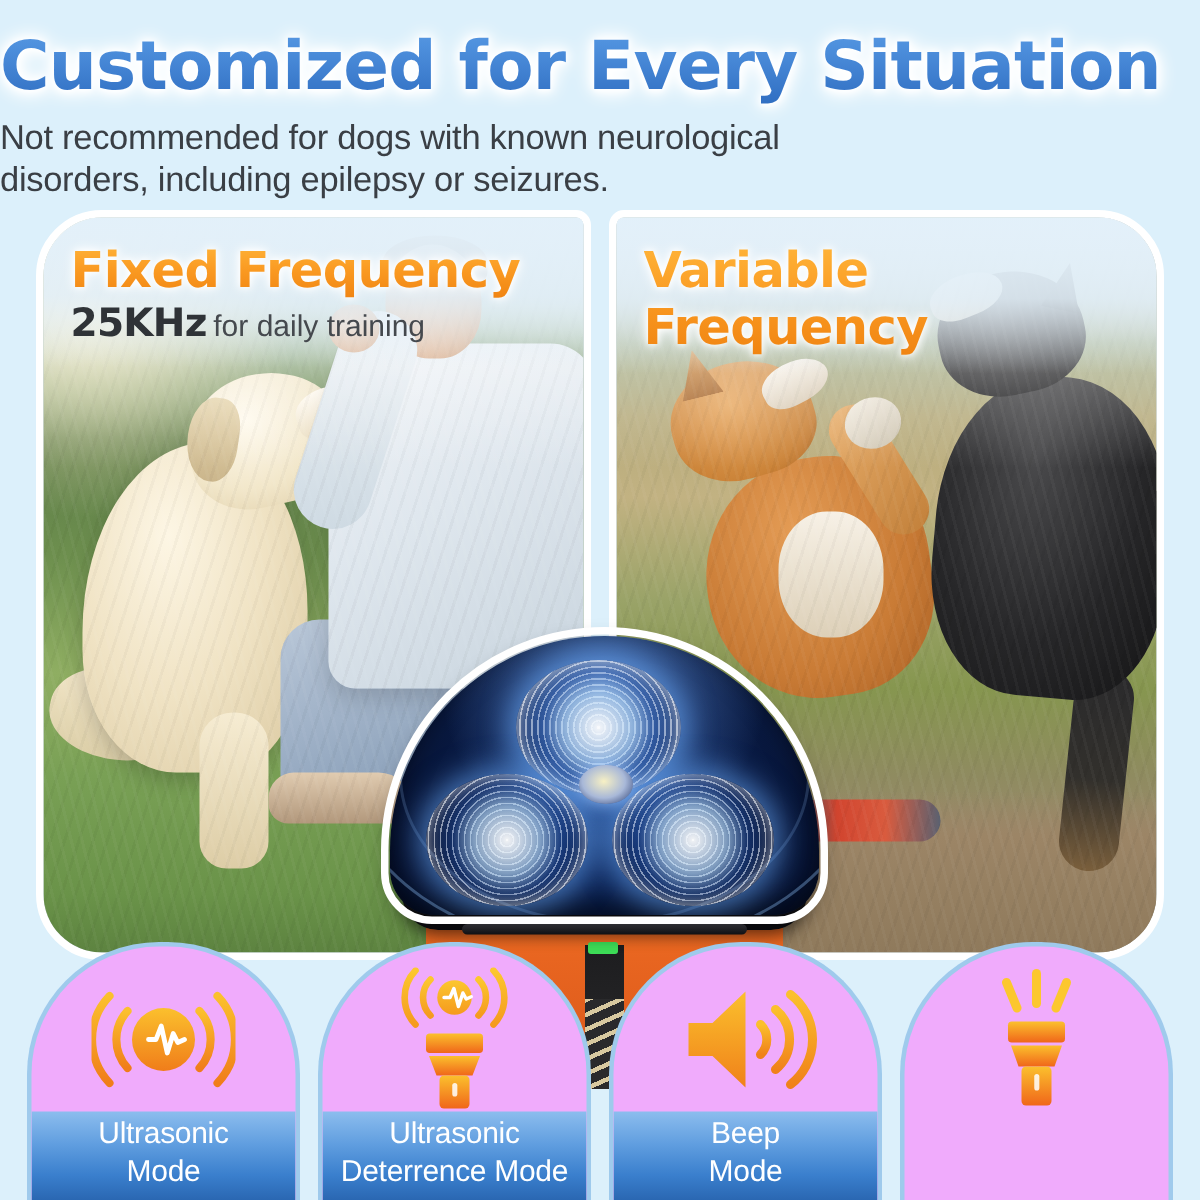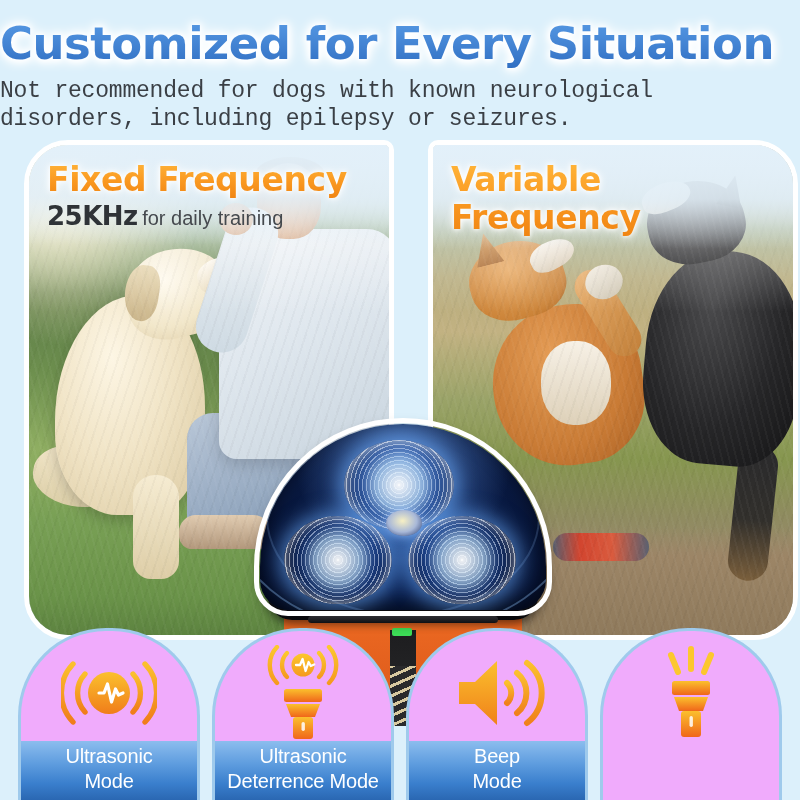--- a/index.html
+++ b/index.html
@@ -19,32 +19,32 @@
     font-size:45px; font-weight:700; letter-spacing:-0.5px;
     line-height:56px; padding-top:16px;
     background:linear-gradient(180deg,#6ba8ea 0%,#4e90dd 42%,#2e6cc0 100%);
     -webkit-background-clip:text; background-clip:text; color:transparent;
     -webkit-text-stroke:0px;
     filter:drop-shadow(0 0 3px #ffffff) drop-shadow(0 0 6px #ffffff) drop-shadow(0 1px 1px rgba(255,255,255,.9));
     font-family:"DejaVu Sans","Liberation Sans",sans-serif;
   }
   .subtitle {
     font-size:23px; color:#3a3f45; line-height:28px; margin-top:5px;
-    font-weight:400; letter-spacing:-0.2px;font-family:Liberation Mono, monospace;
+    font-weight:400; letter-spacing:-0.2px;
   }
 
   
   .cards { position:absolute; left:24px; top:140px; width:752px; height:500px;padding-left:30px; }
   .card {
     position:absolute; top:0; width:370px; height:500px;
     border:5px solid #ffffff; overflow:hidden;
     background:#b9cbd0;
   }
   .card.left  { left:0;   border-radius:44px 10px 10px 44px; }
-  .card.right { left:404px; border-radius:10px 44px 44px 10px; }
+  .card.right { left:382px; border-radius:10px 44px 44px 10px; }
 
   
   .photo { position:absolute; inset:0; overflow:hidden; }
 
   .photo-left {
     background:
       radial-gradient(circle at 8% 12%, rgba(255,240,200,.85) 0%, rgba(255,240,200,0) 26%),
       linear-gradient(180deg,#cfe0e2 0%,#b9cfc4 12%,#7e9a6a 22%,#5d7c49 30%,#6d8f4e 46%,#8fae62 62%,#79a055 76%,#6a9349 92%,#5d8340 100%);
   }
   .photo-right {

